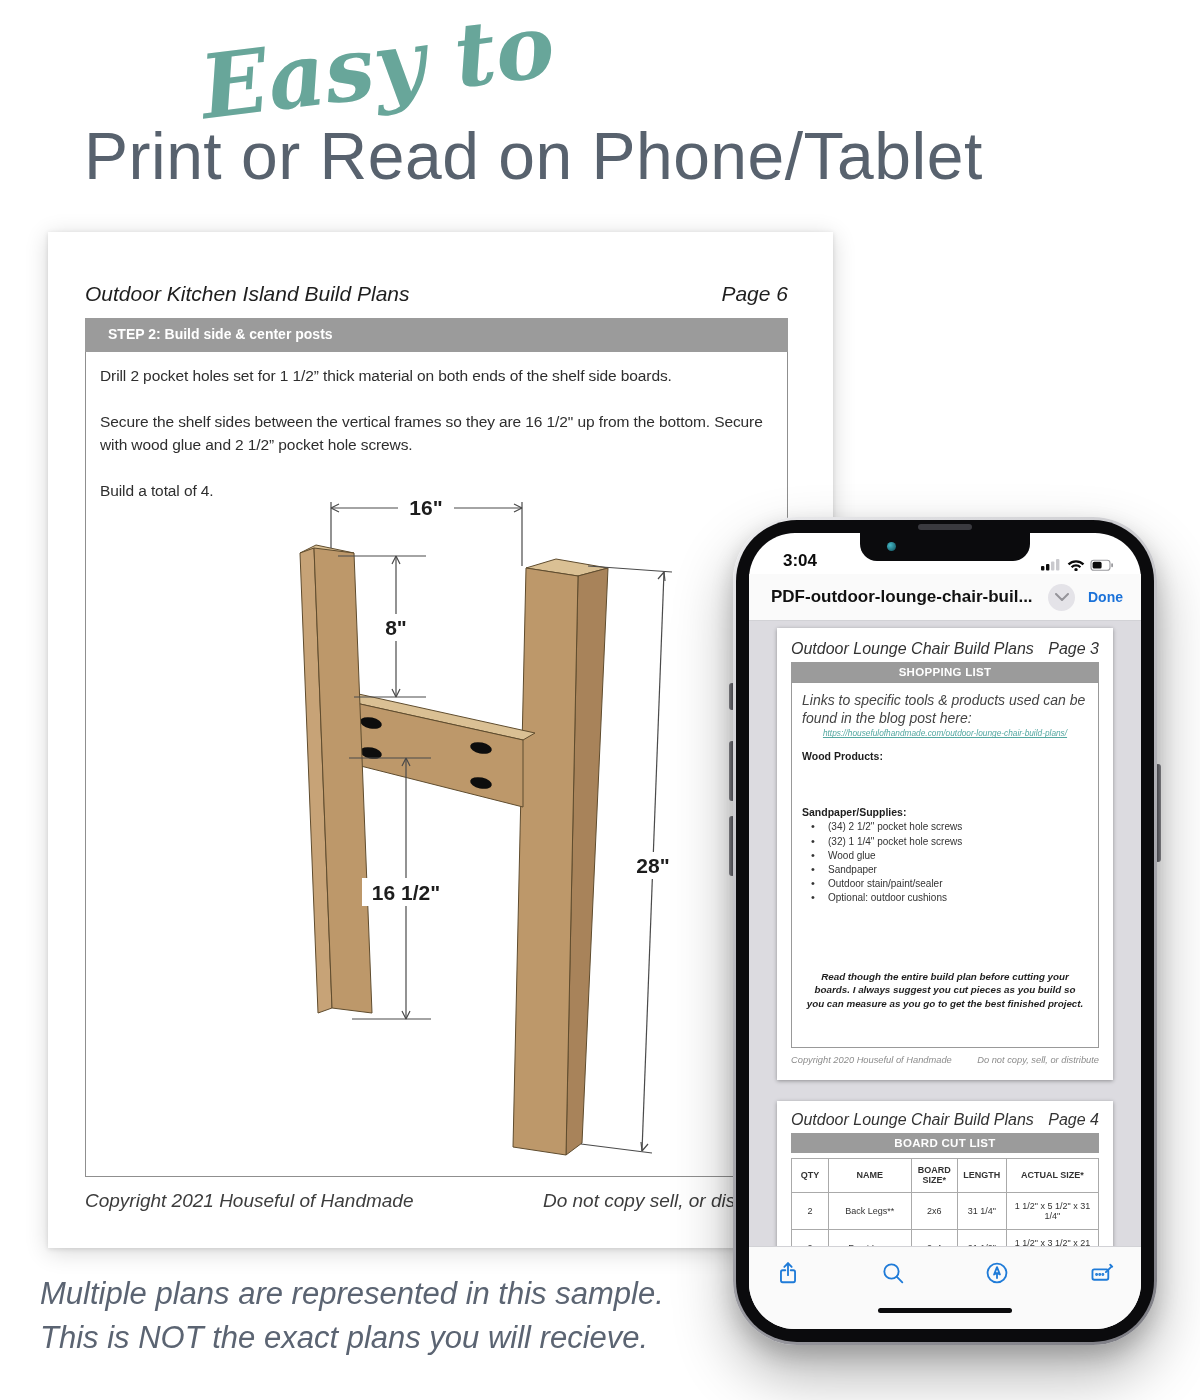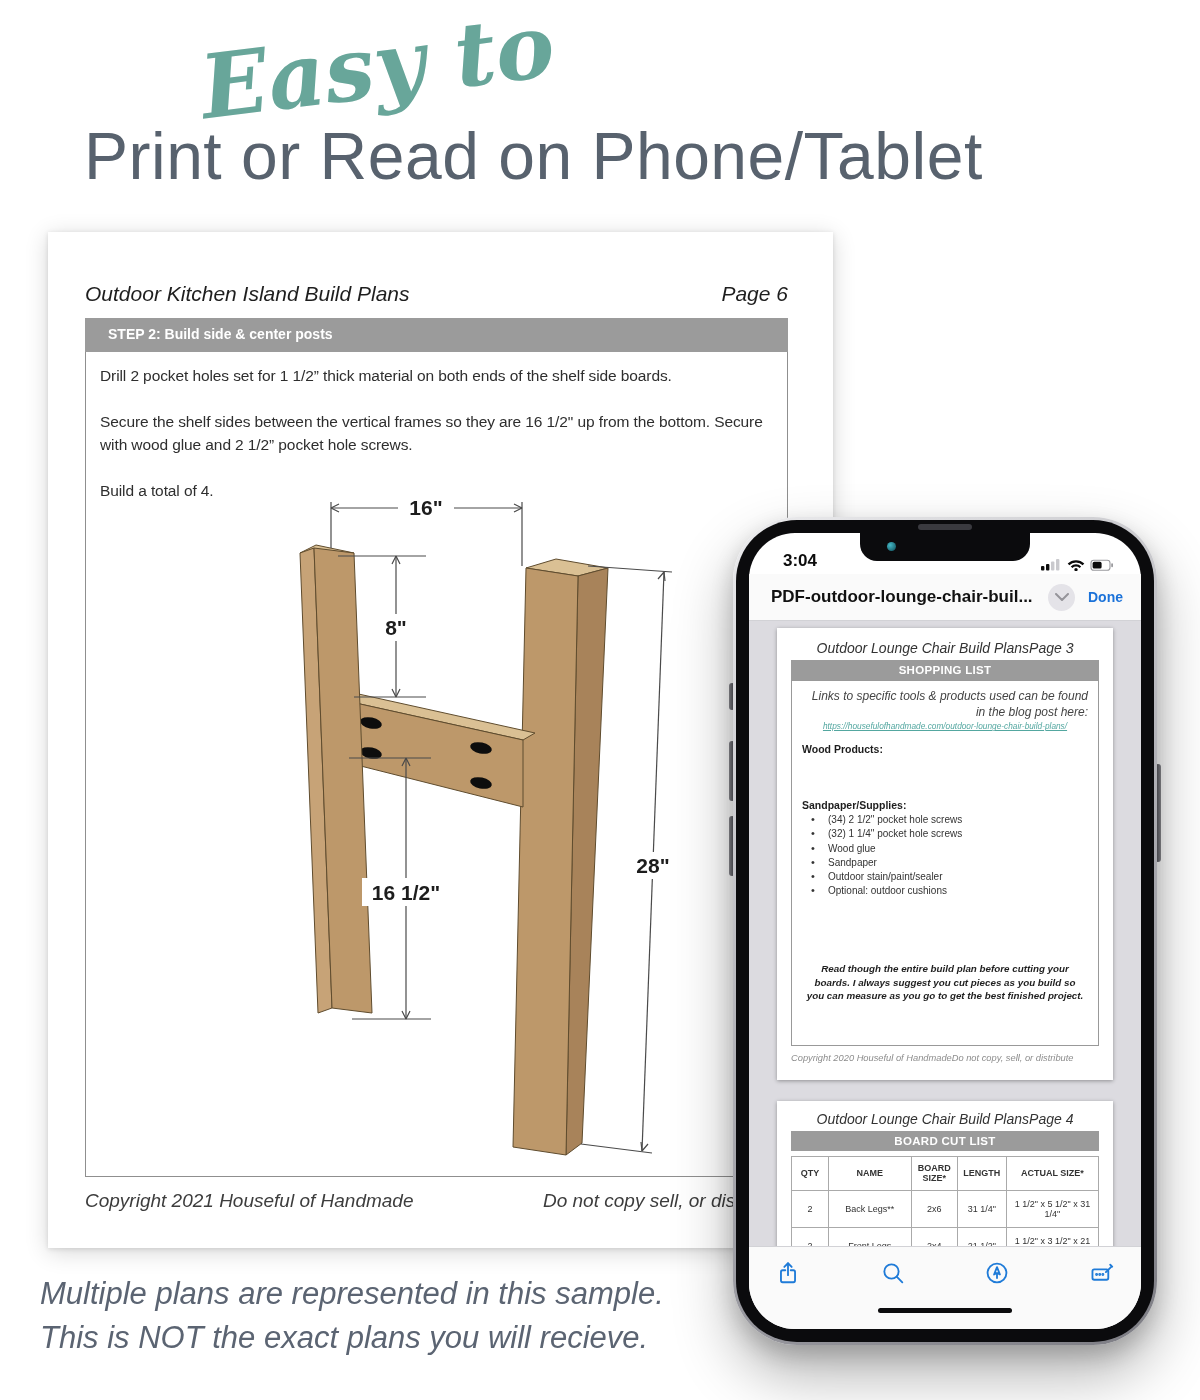--- a/index.html
+++ b/index.html
@@ -57,36 +57,36 @@
     align-items:center;padding:0 18px 0 22px;gap:13px;}
   .nav-title{flex:1;font-weight:700;font-size:17px;color:#111;white-space:nowrap;overflow:hidden;}
   .chevron-btn{width:27px;height:27px;border-radius:50%;background:#e4e3e8;display:flex;
     align-items:center;justify-content:center;flex:0 0 auto;cursor:pointer;}
   .done-btn{font-size:14px;font-weight:600;color:#1b72d9;cursor:pointer;}
   .viewer{flex:1;background:#dcdbe0;overflow:hidden;padding-top:7px;}
   .pdf-page{width:336px;margin:0 auto;background:#fff;box-shadow:0 1px 4px rgba(0,0,0,.35);
     box-sizing:border-box;}
   .page3{height:452px;padding:12px 14px;}
   .page4{margin-top:21px;height:210px;padding:10px 14px;}
-  .p-head{display:flex;justify-content:center;font-style:italic;font-size:14px;color:#333;}
+  .p-head{display:flex;justify-content:space-between;font-style:italic;font-size:16px;color:#333;}
   .p-bar{margin-top:4px;height:20px;background:#9b9b9b;color:#fff;font-weight:700;font-size:11.5px;
     text-align:center;line-height:20px;letter-spacing:.3px;}
   .p-box{border:1px solid #999;height:366px;padding:8px 10px;box-sizing:border-box;overflow:hidden;}
-  .p-intro{text-align:right;font-style:italic;font-size:12px;color:#444;line-height:1.3;}
+  .p-intro{text-align:left;font-style:italic;font-size:14px;color:#444;line-height:1.3;}
   .p-link{display:block;text-align:center;font-style:italic;font-size:8.3px;color:#53a7a0;
     text-decoration:underline;margin-top:1px;white-space:nowrap;overflow:hidden;}
   .group-heading{font-weight:700;font-size:10.5px;color:#1d1d1d;}
   .wood-heading{margin-top:12px;}
   .hw-heading{margin-top:44px;}
   ul.plist{list-style:none;margin:2px 0 0 0;padding:0;font-size:10px;color:#333;}
   ul.plist li{padding-left:26px;position:relative;line-height:1.42;}
   ul.plist li::before{content:"\2022";position:absolute;left:9px;top:-1px;font-size:11px;}
   .p-note{margin-top:64px;text-align:center;font-weight:700;font-style:italic;font-size:9.8px;
     line-height:1.38;color:#1f1f1f;padding:0 4px;}
-  .p-foot{display:flex;font-style:italic;font-size:9.3px;
+  .p-foot{display:flex;justify-content:space-between;font-style:italic;font-size:9.3px;
     color:#8d8d8d;margin-top:7px;}
   .cut-table{width:100%;border-collapse:collapse;margin-top:5px;}
   .cut-table th,.cut-table td{border:1px solid #aaa;font-size:9px;text-align:center;color:#333;}
   .cut-table th{font-weight:700;padding:6px 2px;line-height:1.15;}
   .cut-table td{padding:8px 2px;}
   .toolbar{height:52px;background:#fafafa;border-top:1px solid #d2d2d6;display:flex;
     align-items:center;justify-content:space-between;padding:0 26px;}
   .tool-icon{width:26px;height:26px;cursor:pointer;}
   .home-area{height:30px;background:#fafafa;display:flex;justify-content:center;}
   .home-bar{width:134px;height:5px;border-radius:3px;background:#0b0b0d;margin-top:9px;}

